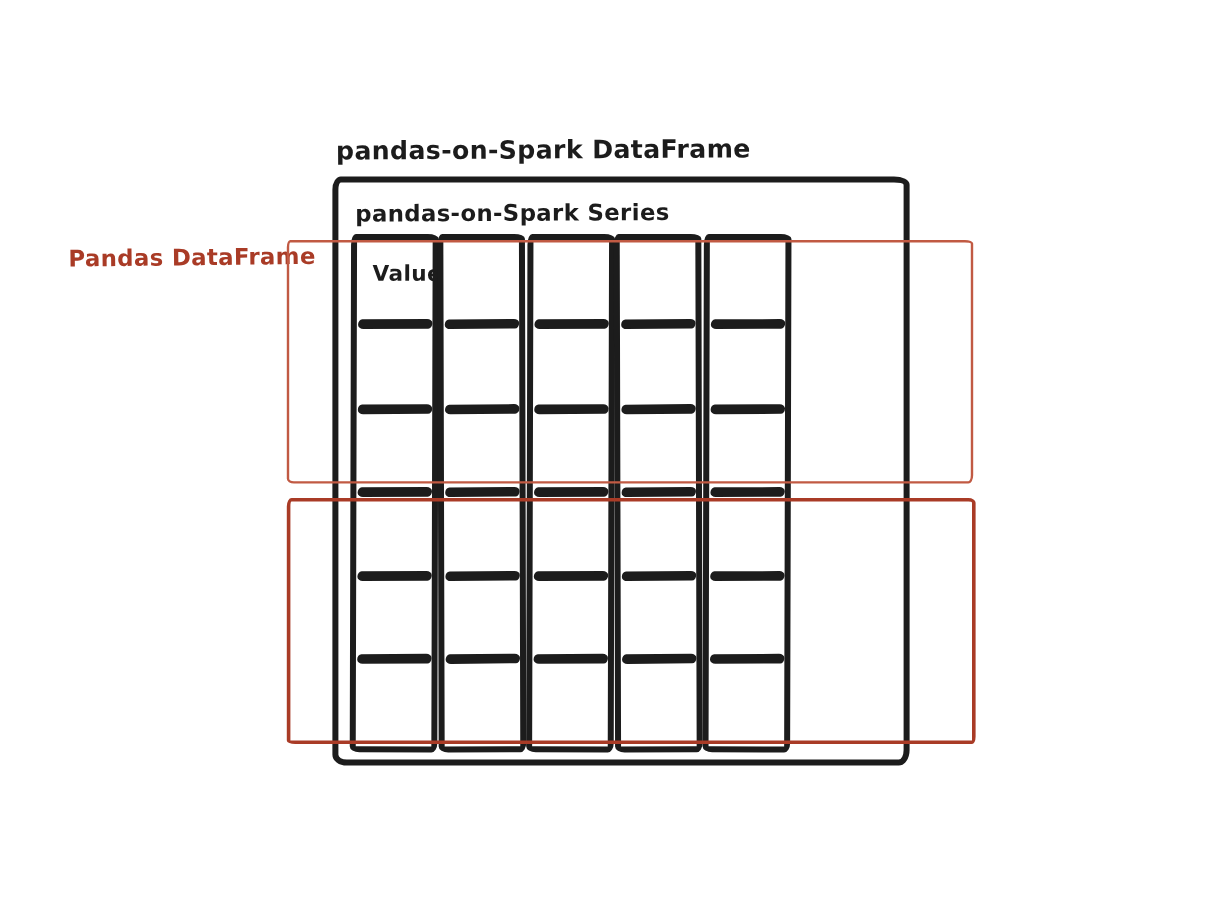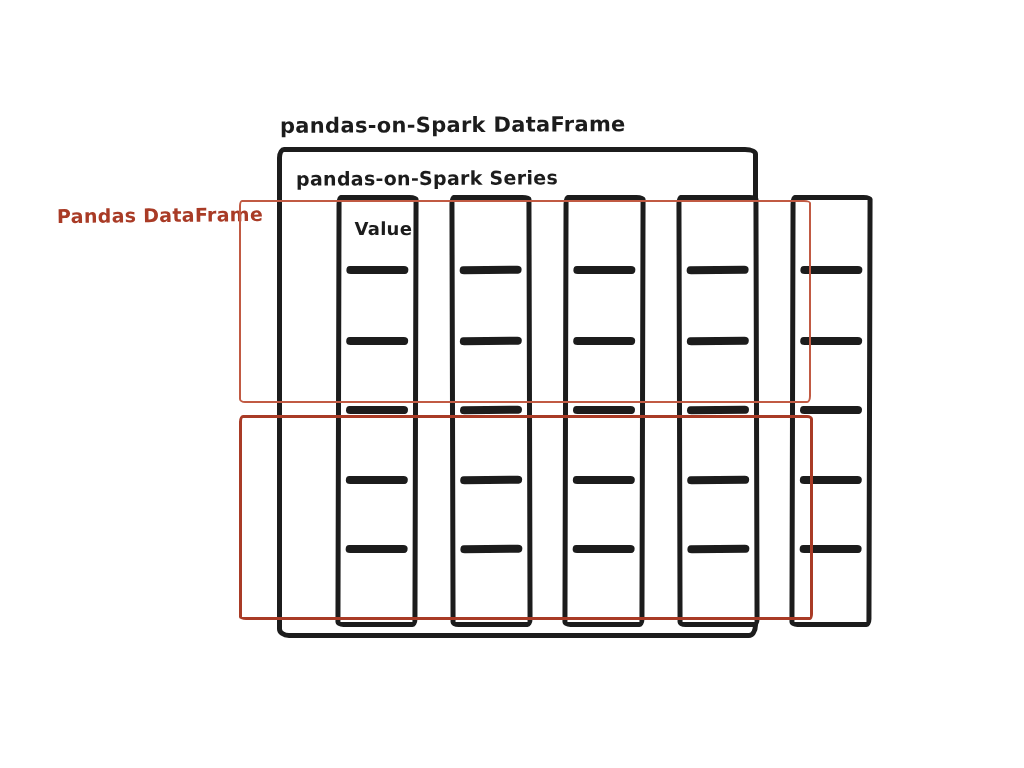--- a/index.html
+++ b/index.html
@@ -54,26 +54,25 @@
     top: 204px;
     font-size: 19px;
     color: var(--red, #b03a2e);
     z-index: 2;
     transform: rotate(-0.6deg);
   }
   .columns {
     position: absolute;
     left: 292px;
     top: 195px;
-    width: 536px;
+    width: 367px;
     height: 432px;
     display: flex;
     justify-content: space-between;
     z-index: 2;
-    margin-left: 44px;
   }
   .column {
     position: relative;
     box-sizing: border-box;
     width: 82px;
     height: 100%;
     border: 5px solid var(--ink, #1c1c1c);
     border-radius: 4px 9px 5px 8px / 9px 4px 8px 5px;
     background: #ffffff;
   }

